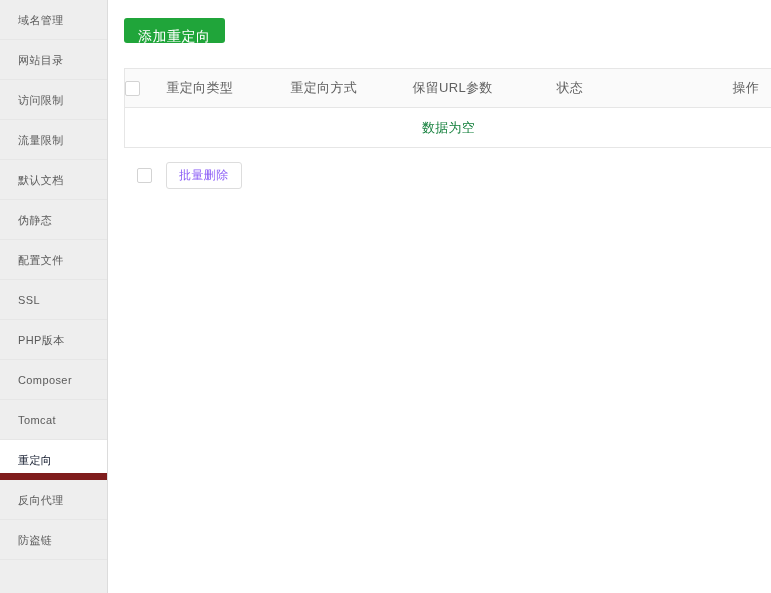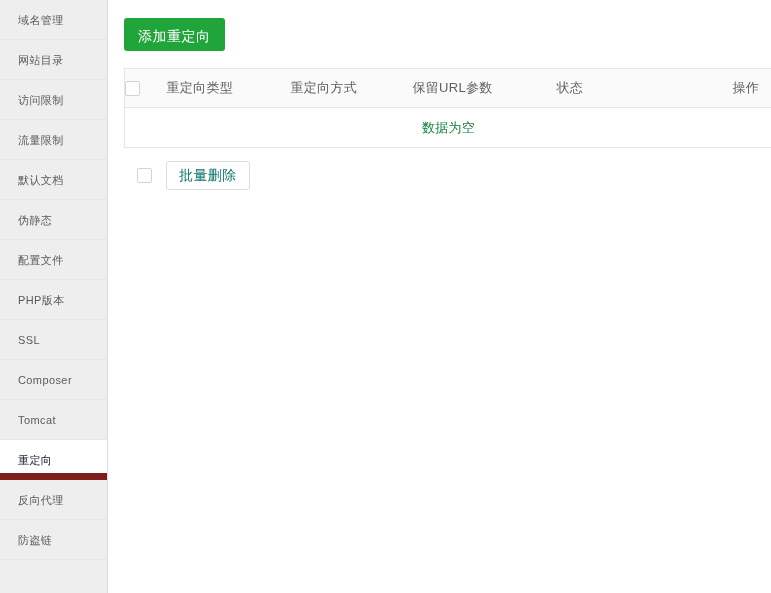--- a/index.html
+++ b/index.html
@@ -61,21 +61,21 @@
   #toolbar {
     height: 36px;
     margin-bottom: 14px;
   }
   #add-redirect-btn {
     display: inline-block;
     background: #20a53a;
     color: #ffffff;
     font-size: 14px;
     line-height: 1;
-    padding: 11px 14px 8px 14px;
+    padding: 11px 14px 0 14px;
     border: none;
     border-radius: 3px;
     cursor: pointer;
     font-family: inherit;
     letter-spacing: 0.5px;
   }
 
   
   #redirect-table {
     width: 648px;
@@ -140,22 +140,22 @@
     height: 30px;
   }
   #footer-check-wrap {
     width: 42px;
     padding-left: 13px;
   }
   #bulk-delete-btn {
     background: #ffffff;
     border: 1px solid #dddddd;
     border-radius: 3px;
-    color: #0f766e;
-    font-size: 14px;
+    color: #8b5cf6;
+    font-size: 12px;
     font-family: inherit;
     padding: 6px 12px 7px 12px;
     line-height: 1;
     cursor: not-allowed;
     letter-spacing: 0.4px;
   }
 </style>
 </head>
 <body>
 
@@ -178,24 +178,24 @@
     <div class="nav-item">
       <span>默认文档</span>
     </div>
     <div class="nav-item">
       <span>伪静态</span>
     </div>
     <div class="nav-item">
       <span>配置文件</span>
     </div>
     <div class="nav-item">
+      <span>SSL</span>
+    </div>
+    <div class="nav-item">
       <span>PHP版本</span>
-    </div>
-    <div class="nav-item">
-      <span>SSL</span>
     </div>
     <div class="nav-item">
       <span>Composer</span>
     </div>
     <div class="nav-item">
       <span>Tomcat</span>
     </div>
     <div class="nav-item active">
       <span>重定向</span>
     </div>

